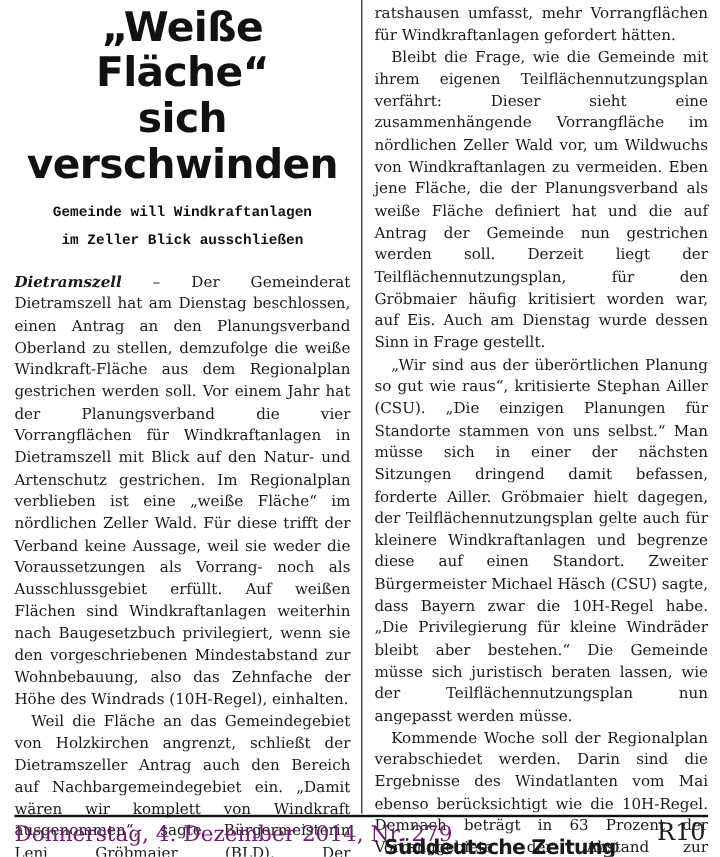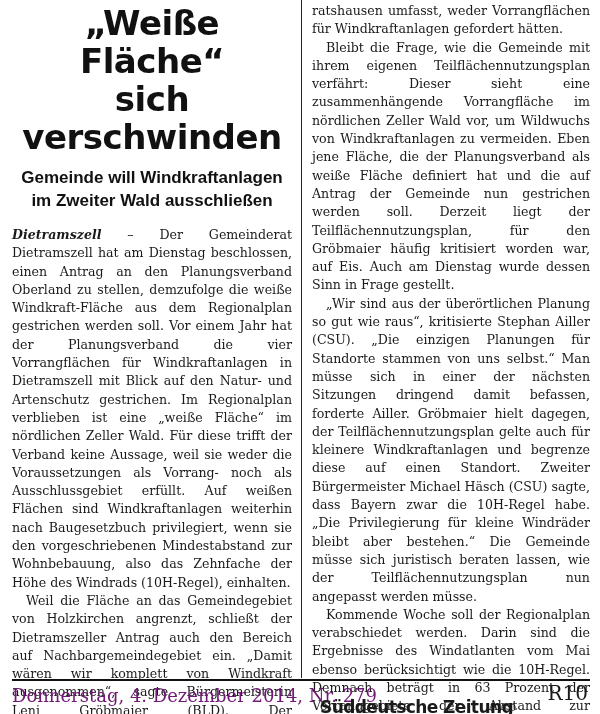--- a/index.html
+++ b/index.html
@@ -15,22 +15,22 @@
     font-family: "DejaVu Sans", sans-serif;
     font-weight: bold;
     font-size: 34px;
     line-height: 38px;
     text-align: center;
     margin: 4px 0 0 0;
     letter-spacing: -0.5px;
     color: #111;
   }
   .subhead {
-    font-family: Liberation Sans, sans-serif;
-    font-size: 17px;
+    font-family: Liberation Mono, monospace;
+    font-size: 12px;
     line-height: 23px;
     text-align: center;
     margin: 10px 0 14px 0;
     color: #111;
   }
   .body-text {
     font-family: "DejaVu Serif", serif;
     font-size: 12.6px;
     line-height: 18.3px;
     text-align: justify;
@@ -54,33 +54,33 @@
 
 <div class="page">
 
   <div class="col col-left">
     <h1 class="headline">
       <span>„Weiße Fläche“</span><br>
       <span>sich verschwinden</span>
     </h1>
     <h2 class="subhead">
       <span>Gemeinde will Windkraftanlagen</span><br>
-      <span>im Zweiter Wald ausschließen</span>
+      <span>im Zeller Blick ausschließen</span>
     </h2>
     <div class="body-text">
       <p class="para"><span class="dateline">Dietramszell</span><span> – Der Gemeinderat Dietramszell hat am Dienstag beschlossen, einen Antrag an den Planungsverband Oberland zu stellen, demzufolge die weiße Windkraft-Fläche aus dem Regionalplan gestrichen werden soll. Vor einem Jahr hat der Planungsverband die vier Vorrangflächen für Windkraftanlagen in Dietramszell mit Blick auf den Natur- und Artenschutz gestrichen. Im Regionalplan verblieben ist eine „weiße Fläche“ im nördlichen Zeller Wald. Für diese trifft der Verband keine Aussage, weil sie weder die Voraussetzungen als Vorrang- noch als Ausschlussgebiet erfüllt. Auf weißen Flächen sind Windkraftanlagen weiterhin nach Baugesetzbuch privilegiert, wenn sie den vorgeschriebenen Mindestabstand zur Wohnbebauung, also das Zehnfache der Höhe des Windrads (10H-Regel), einhalten.</span></p>
       <p class="para indent">Weil die Fläche an das Gemeindegebiet von Holzkirchen angrenzt, schließt der Dietramszeller Antrag auch den Bereich auf Nachbargemeindegebiet ein. „Damit wären wir komplett von Windkraft ausgenommen“, sagte Bürgermeisterin Leni Gröbmaier (BLD). Der Planungsverband habe seine Bereitschaft signalisiert, die weiße Fläche zu streichen, weil andere Regionen des Planungsgebiets, das die Landkreise Weilheim-Schongau, Garmisch-Partenkirchen, Miesbach und Bad Tölz-Wolf-</p>
     </div>
   </div>
 
   <div class="divider"></div>
 
   <div class="col col-right">
     <div class="body-text">
-      <p class="para">ratshausen umfasst, weder Vorrangflächen für Windkraftanlagen gefordert hätten.</p>
+      <p class="para">ratshausen umfasst, mehr Vorrangflächen für Windkraftanlagen gefordert hätten.</p>
       <p class="para indent">Bleibt die Frage, wie die Gemeinde mit ihrem eigenen Teilflächennutzungsplan verfährt: Dieser sieht eine zusammenhängende Vorrangfläche im nördlichen Zeller Wald vor, um Wildwuchs von Windkraftanlagen zu vermeiden. Eben jene Fläche, die der Planungsverband als weiße Fläche definiert hat und die auf Antrag der Gemeinde nun gestrichen werden soll. Derzeit liegt der Teilflächennutzungsplan, für den Gröbmaier häufig kritisiert worden war, auf Eis. Auch am Dienstag wurde dessen Sinn in Frage gestellt.</p>
       <p class="para indent">„Wir sind aus der überörtlichen Planung so gut wie raus“, kritisierte Stephan Ailler (CSU). „Die einzigen Planungen für Standorte stammen von uns selbst.“ Man müsse sich in einer der nächsten Sitzungen dringend damit befassen, forderte Ailler. Gröbmaier hielt dagegen, der Teilflächennutzungsplan gelte auch für kleinere Windkraftanlagen und begrenze diese auf einen Standort. Zweiter Bürgermeister Michael Häsch (CSU) sagte, dass Bayern zwar die 10H-Regel habe. „Die Privilegierung für kleine Windräder bleibt aber bestehen.“ Die Gemeinde müsse sich juristisch beraten lassen, wie der Teilflächennutzungsplan nun angepasst werden müsse.</p>
       <p class="para indent"><span>Kommende Woche soll der Regionalplan verabschiedet werden. Darin sind die Ergebnisse des Windatlanten vom Mai ebenso berücksichtigt wie die 10H-Regel. Demnach beträgt in 63 Prozent der Vorranggebiete der Abstand zur Wohnbebauung maximal 1500 Meter. Dort wären nur Windräder mit einer Nabenhöhe von bis zu 150 Metern zulässig.</span>&nbsp;&nbsp;</p>
     </div>
   </div>
 
   <div class="footer-rule"></div>
 
   <div class="footer">
     <span class="footer-date">Donnerstag, 4. Dezember 2014, Nr. 279</span>

